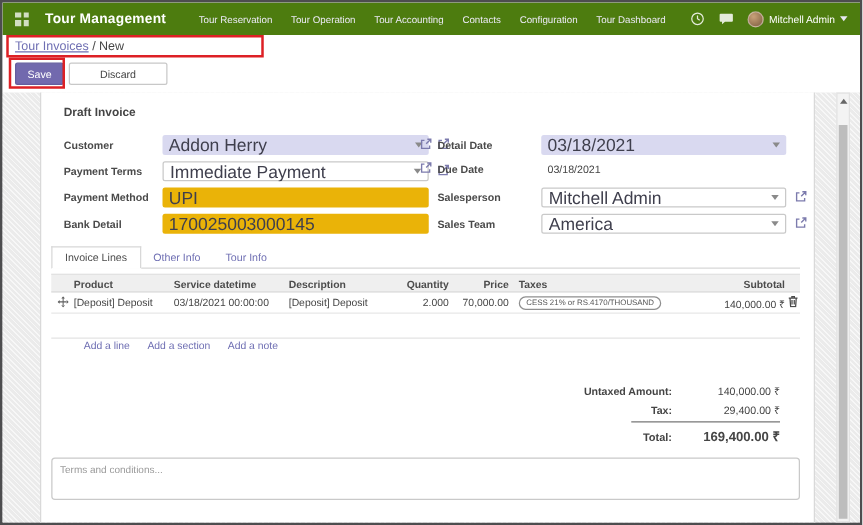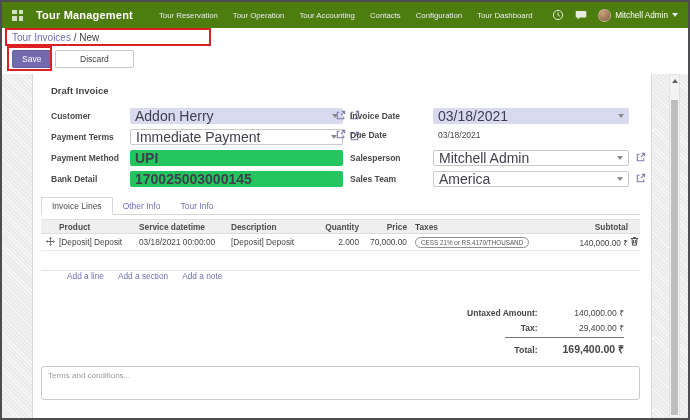--- a/index.html
+++ b/index.html
@@ -15,41 +15,41 @@
   .nav-menu span { cursor: pointer; }
   .nav-right { margin-left: auto; display: flex; align-items: center; gap: 11px; font-size: 8.2px; }
   .nav-ic { width: 12px; height: 12px; display: block; }
   .avatar { width: 13px; height: 13px; border-radius: 50%; background: radial-gradient(circle at 35% 30%, #caa27a, #7a5b3e); border: 1px solid rgba(255,255,255,.4); }
   .user-wrap { display: flex; align-items: center; gap: 4px; cursor: pointer; }
   .caret-dn { width: 0; height: 0; border-left: 3px solid transparent; border-right: 3px solid transparent; border-top: 4px solid #e8e8f4; }
 
   
   .control-panel { position: relative; background: #fff; height: 46px; }
   .breadcrumb { position: absolute; left: 10px; top: 4px; font-size: 10px; white-space: nowrap; }
-  .breadcrumb .parent { color: #6f6fb3; cursor: pointer; }
+  .breadcrumb .parent { color: #6f6fb3; cursor: pointer; text-decoration: underline; }
   .breadcrumb .sep, .breadcrumb .current { color: #454545; }
   .btn-save { position: absolute; left: 10px; top: 22px; background: #7269ae; color: #fff; border: 1px solid #645c9e; font-size: 8.5px; padding: 3px 9px; border-radius: 2px; font-family: inherit; cursor: pointer; }
   .btn-discard { position: absolute; left: 53px; top: 22px; background: #fff; color: #444; border: 1px solid #c8c8c8; font-size: 8.5px; padding: 3px 24px; border-radius: 2px; font-family: inherit; cursor: pointer; }
   .ann { position: absolute; border: 2px solid #dd2025; pointer-events: none; z-index: 20; }
   .ann-breadcrumb { left: 3px; top: 0; width: 206px; height: 18px; }
   .ann-save { left: 5px; top: 18px; width: 45px; height: 25px; }
 
   
   .content { position: absolute; top: 72px; left: 0; right: 0; bottom: 0;
     background-color: #ebebeb;
     background-image: repeating-linear-gradient(45deg, rgba(255,255,255,.6) 0 1px, transparent 1px 3px); }
   .sheet { position: absolute; left: 30px; top: 0; bottom: 0; width: 620px; background: #fff; border-left: 1px solid #d9d9d9; border-right: 1px solid #d9d9d9; }
 
   .sheet-title { position: absolute; left: 18px; top: 11px; font-size: 9.5px; font-weight: bold; color: #454545; }
 
   .fld-label { position: absolute; font-size: 8.5px; font-weight: bold; color: #4a4a4a; white-space: nowrap; }
   .inp { position: absolute; height: 16px; font-size: 14px; color: #3f3f4d; padding: 0 5px; display: flex; align-items: center; border-radius: 2px; cursor: text; }
   .inp .val { flex: 1; white-space: nowrap; overflow: hidden; }
   .inp.lav { background: #d9d9f0; }
-  .inp.blue { background: #22c55e; font-weight: bold; }
+  .inp.blue { background: #eab308; }
   .inp.white { background: #fff; border: 1px solid #c9c9c9; }
   .dd { width: 0; height: 0; border-left: 3px solid transparent; border-right: 3px solid transparent; border-top: 4px solid #8a8a8a; flex: none; margin-left: 4px; }
   .plain-val { position: absolute; font-size: 8.5px; color: #454545; }
   .lnk-icon { position: absolute; width: 11px; height: 11px; cursor: pointer; }
 
   .col-l .fld-label { left: 18px; }
   .col-l .inp { left: 97px; width: 213px; }
   .col-r .fld-label { left: 317px; }
   .col-r .inp { left: 400px; width: 196px; }
 
@@ -179,21 +179,21 @@
         <div class="inp blue" style="top:97px">
           <span class="val">170025003000145</span>
         </div>
       </div>
 
       <div class="col-r">
         <svg class="lnk-icon" style="left:302px;top:36px" viewBox="0 0 12 12" fill="none" stroke="#7c7bad" stroke-width="1.2">
           <path d="M5 2.5H2.5v7h7V7"></path>
             <path d="M6.5 5.5L10.5 1.5M7.5 1.5h3v3"></path>
         </svg>
-        <div class="fld-label" style="top:37px">Invoice Date</div>
+        <div class="fld-label" style="top:37px">Detail Date</div>
         <div class="inp lav" style="top:34px">
           <span class="val">03/18/2021</span>
             <i class="dd"></i>
         </div>
 
         <svg class="lnk-icon" style="left:302px;top:55px" viewBox="0 0 12 12" fill="none" stroke="#7c7bad" stroke-width="1.2">
           <path d="M5 2.5H2.5v7h7V7"></path>
             <path d="M6.5 5.5L10.5 1.5M7.5 1.5h3v3"></path>
         </svg>
         <div class="fld-label" style="top:56px">Due Date</div>

